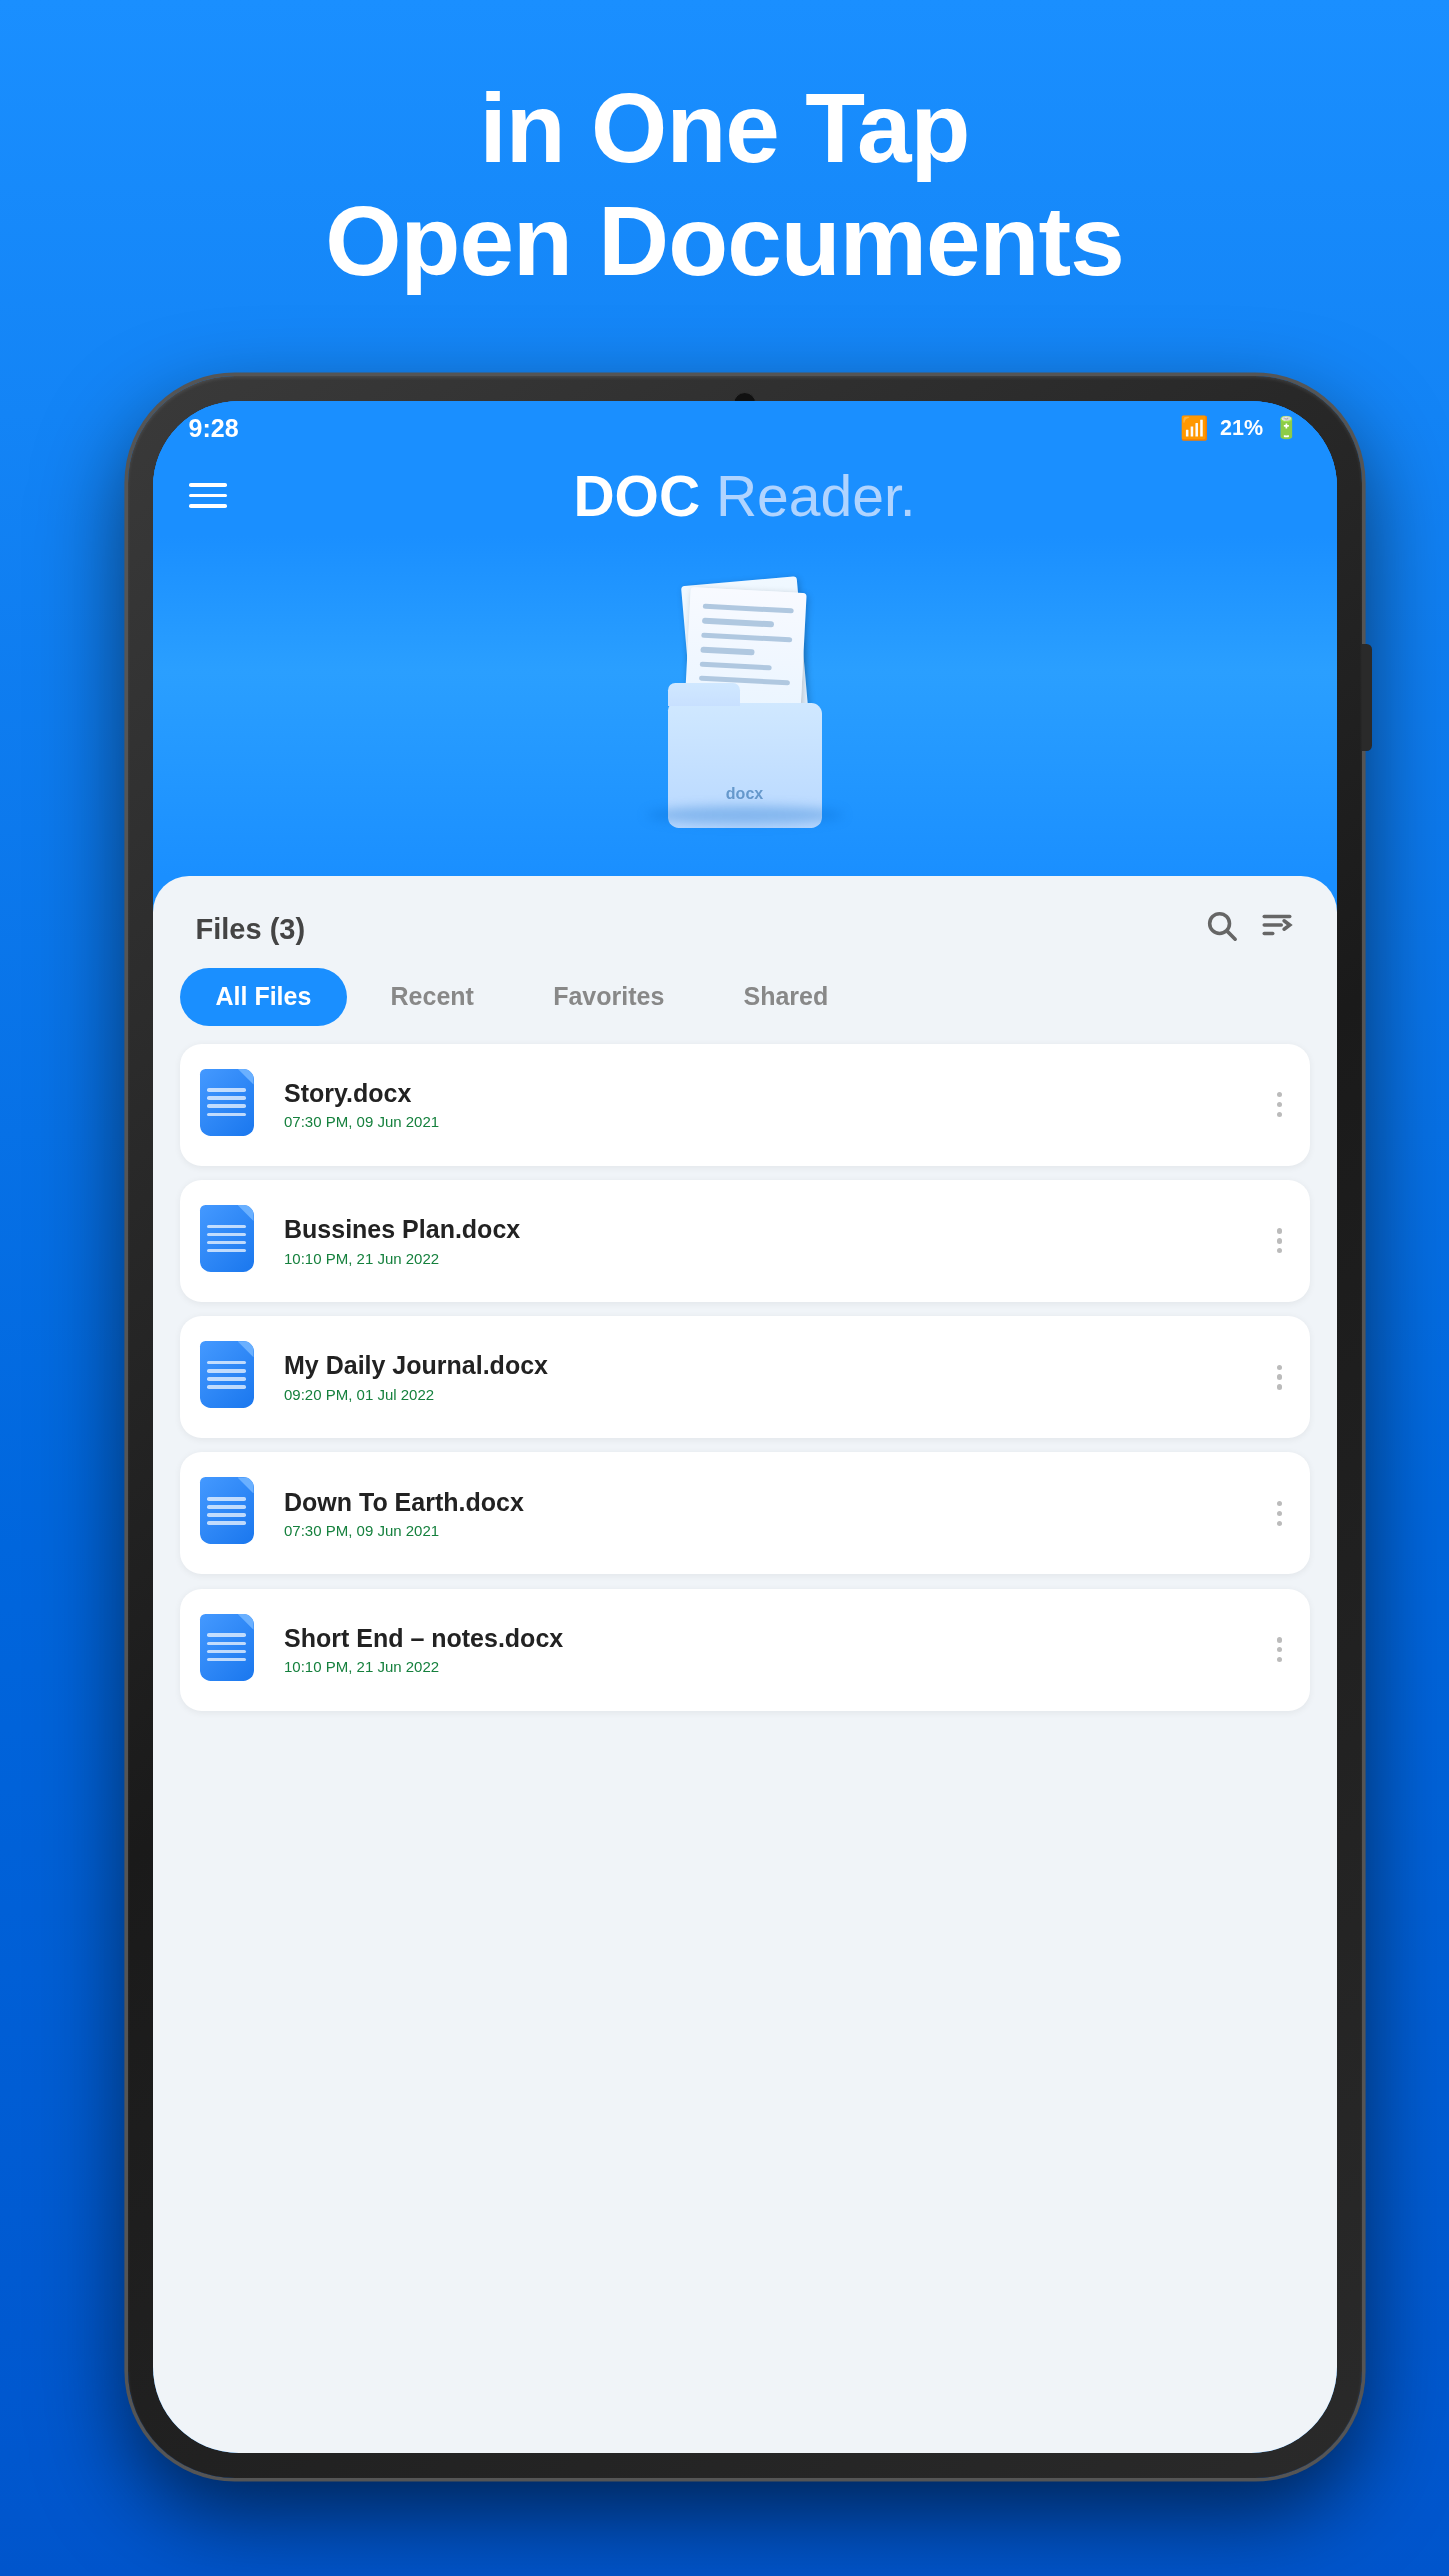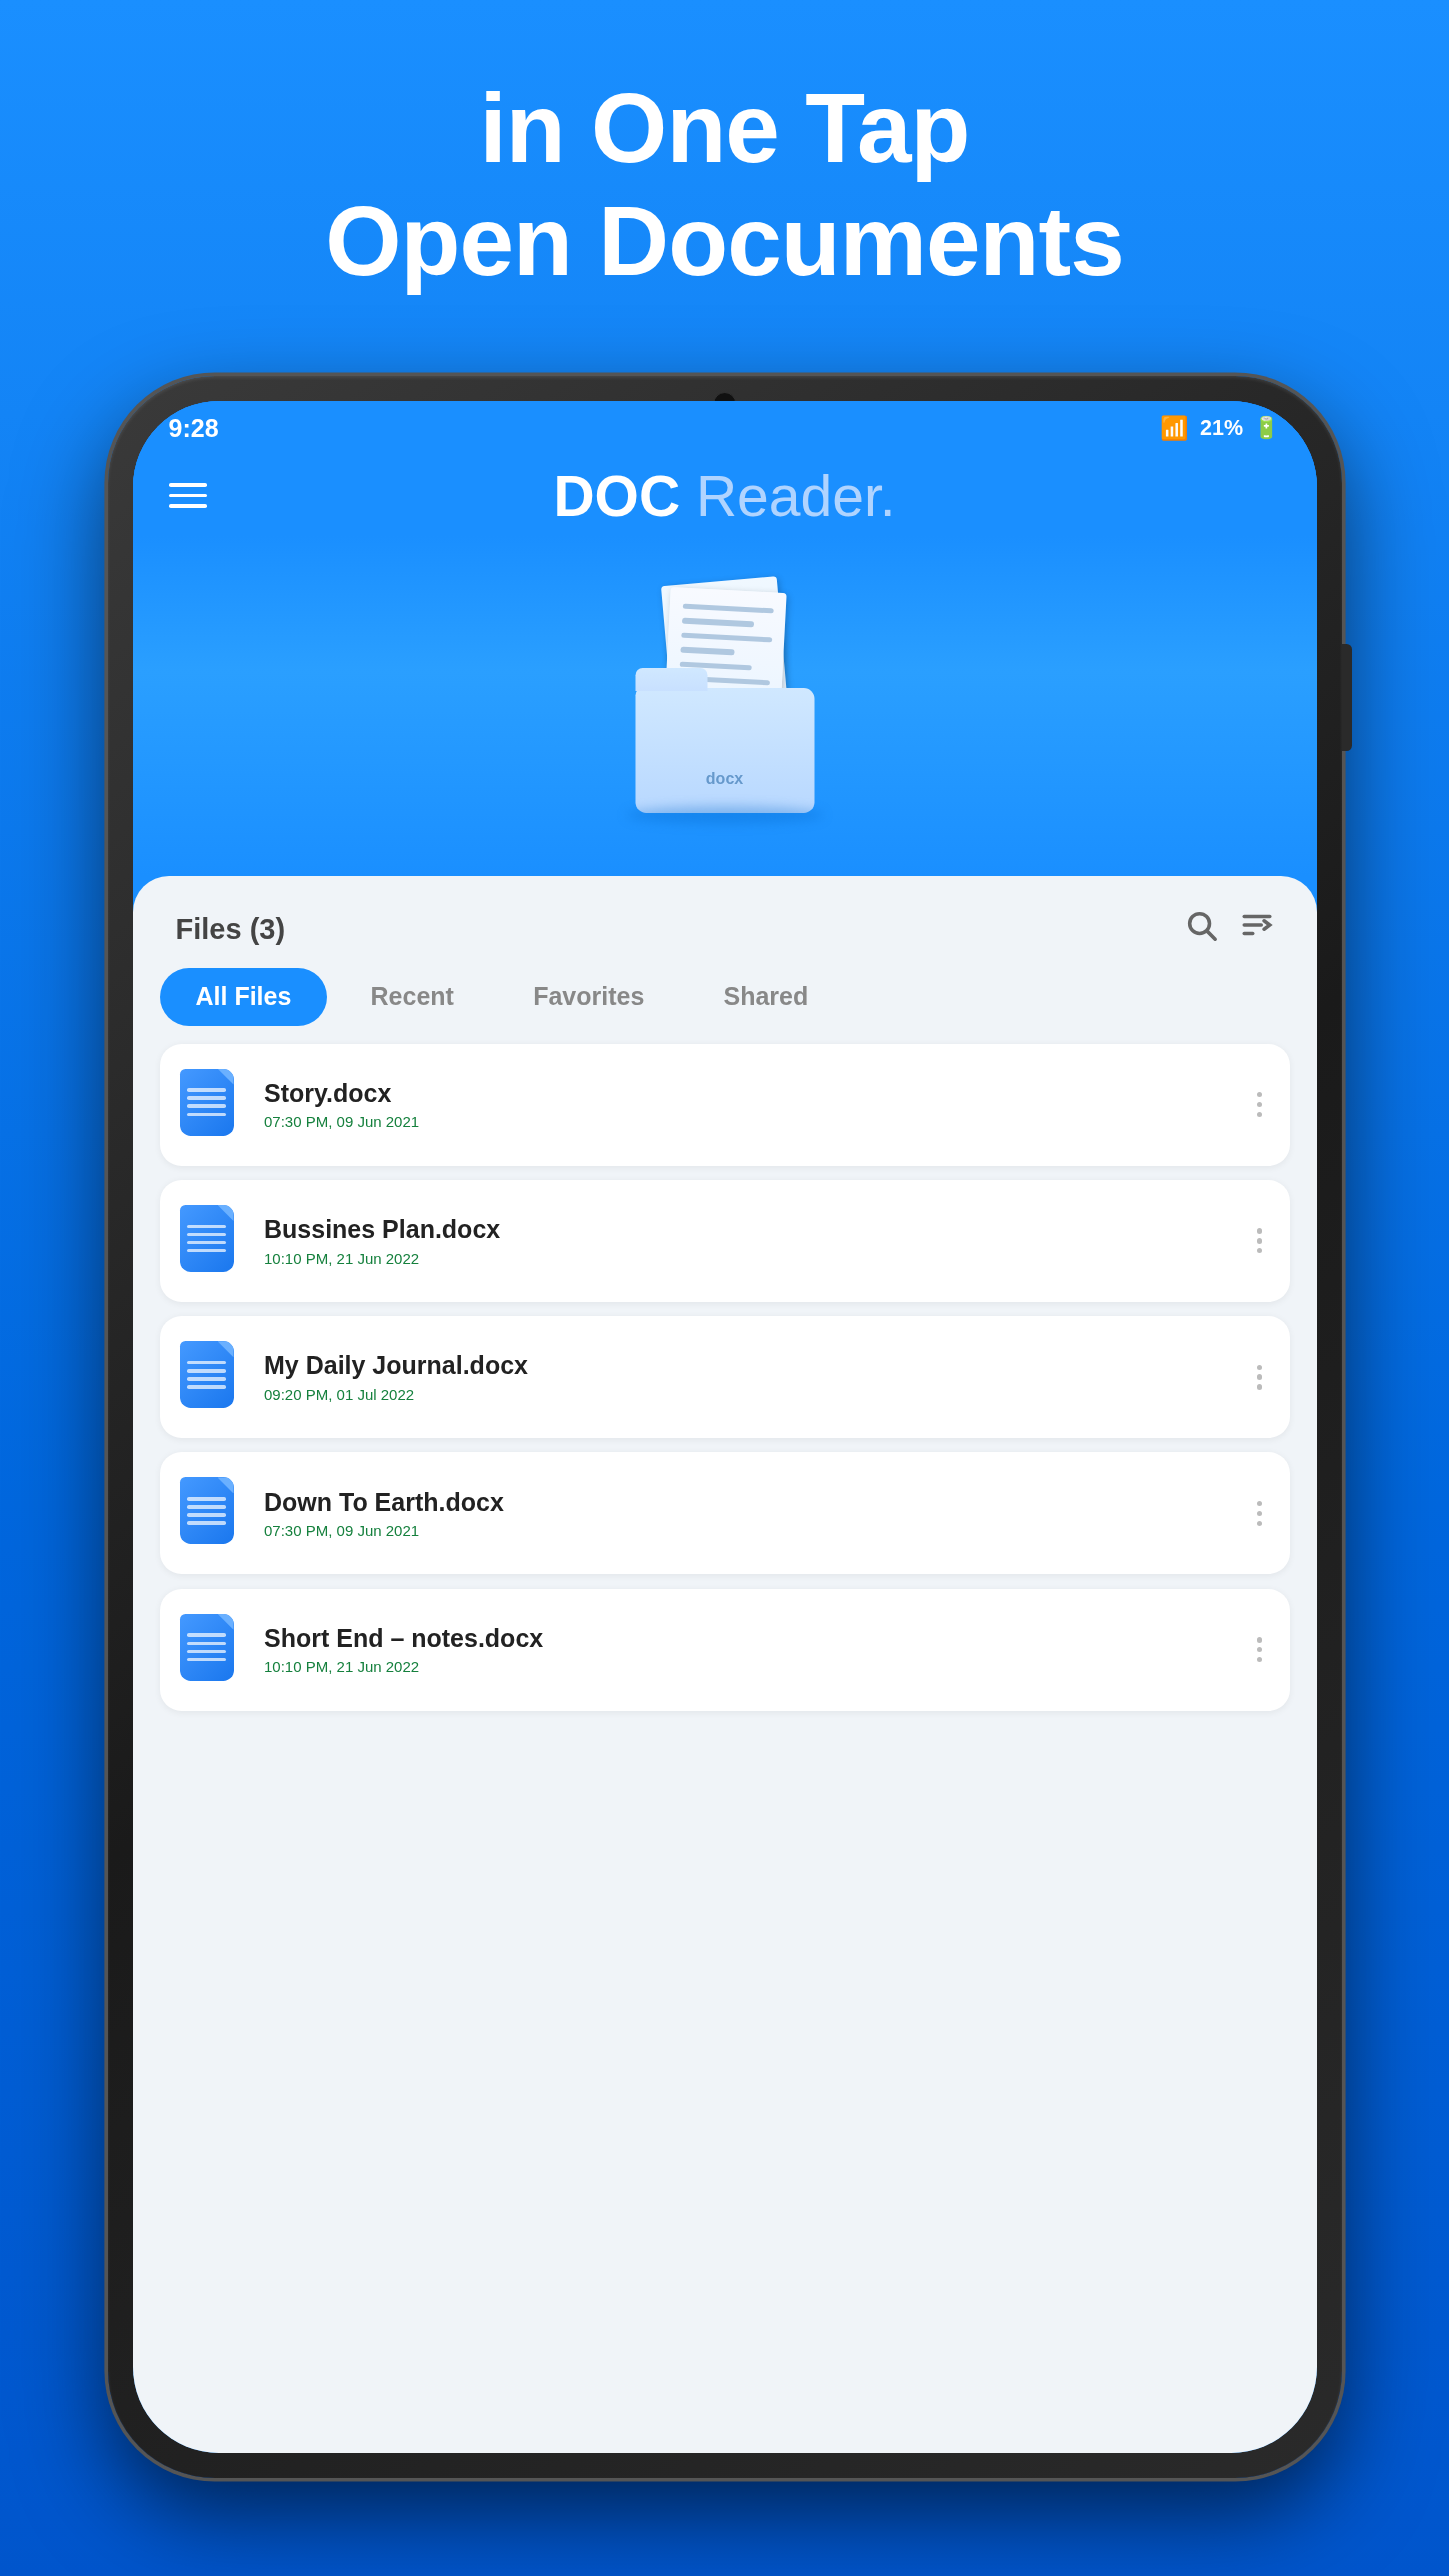--- a/index.html
+++ b/index.html
@@ -37,20 +37,21 @@
       width: 100%;
       height: 100%;
       background: linear-gradient(145deg, #3a3a3a 0%, #1a1a1a 50%, #2a2a2a 100%);
       border-radius: 107px;
       padding: 25px;
       box-shadow:
         0 0 0 3.6px #555,
         0 36px 89px rgba(0,0,0,0.6),
         inset 0 1.8px 3.6px rgba(255,255,255,0.1);
       position: relative;
+      margin-left: 20px;
     }
 
     
     .tablet-outer::before {
       content: '';
       position: absolute;
       top: 16px;
       left: 50%;
       transform: translateX(-50%);
       width: 21.5px;
@@ -165,24 +166,24 @@
 
     .doc-icon-container {
       position: relative;
       width: 215px;
       height: 250px;
     }
 
     
     .folder-base {
       position: absolute;
-      bottom: 18px;
+      bottom: 3px;
       left: 50%;
       transform: translateX(-50%);
-      width: 179px;
+      width: 154px;
       height: 125px;
       background: linear-gradient(180deg, #d0e8ff 0%, #b8d8ff 100%);
       border-radius: 7.2px 10.7px 10.7px 10.7px;
     }
 
     .folder-tab {
       position: absolute;
       top: -19.7px;
       left: 0;
       width: 72px;

